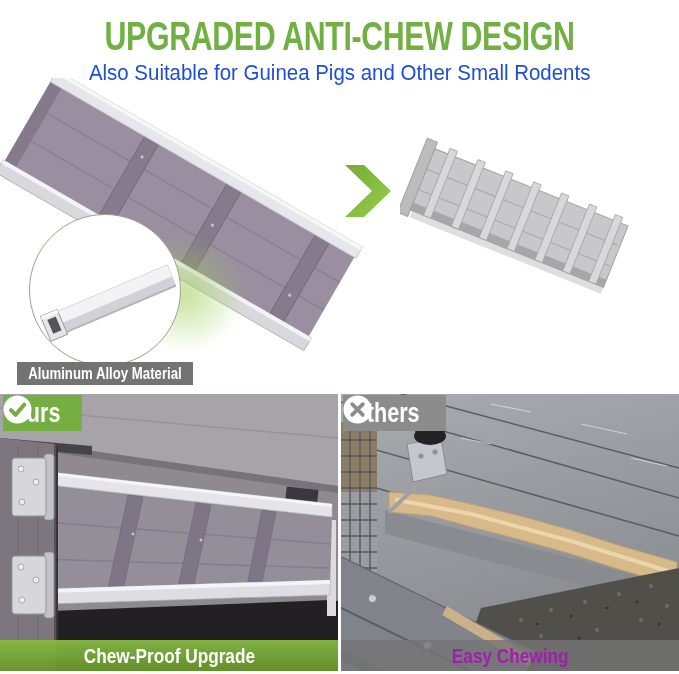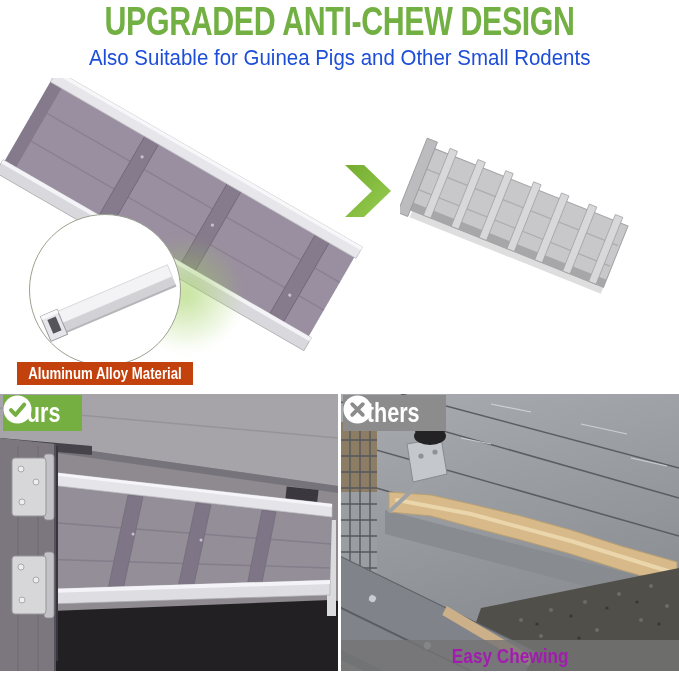--- a/index.html
+++ b/index.html
@@ -3,33 +3,33 @@
 <meta charset="utf-8">
 <style>
   html,body{margin:0;padding:0;background:#fff;}
   .page{position:relative;width:679px;height:674px;background:#fff;overflow:hidden;
         font-family:"Liberation Sans","DejaVu Sans",sans-serif;}
   .cond{display:inline-block;transform:scaleX(var(--sx,.85));transform-origin:center center;white-space:nowrap;}
   .cond.left{transform-origin:left center;}
 
   
   .header{position:absolute;left:0;top:0;width:679px;text-align:center;}
-  .title{margin:0;padding-top:1px;font-size:41px;line-height:40px;font-weight:bold;
+  .title{margin:0;padding-top:16px;font-size:41px;line-height:40px;font-weight:bold;
          letter-spacing:-.5px;color:#72B043;}
   .subtitle{margin:0;margin-top:4px;font-size:22px;line-height:25px;font-weight:400;color:#1d4ed8;}
 
   
   .svg-abs{position:absolute;}
   .glow{position:absolute;left:128px;top:236px;width:116px;height:116px;z-index:2;
         background:radial-gradient(closest-side,rgba(158,207,90,.6),rgba(158,207,90,0));
         filter:blur(4px);}
   .callout-circle{position:absolute;left:29px;top:214px;width:152px;height:152px;z-index:3;
         background:#fff;border:1.5px solid #9BA18E;border-radius:50%;box-sizing:border-box;overflow:hidden;}
   .callout-label{position:absolute;left:17px;top:362px;width:176px;height:23px;z-index:4;
-        background:#c2410c;color:#fff;font-size:16.5px;font-weight:bold;line-height:23px;
+        background:#737373;color:#fff;font-size:16.5px;font-weight:bold;line-height:23px;
         display:flex;align-items:center;justify-content:center;}
 
   
   .panel{position:absolute;top:394px;width:338px;height:277px;overflow:hidden;}
   .panel.ours{left:0;}
   .panel.others{left:341px;}
   .panel svg{position:absolute;left:0;top:0;}
   .tag{position:absolute;top:1px;height:36px;display:flex;align-items:center;gap:7px;
        padding:0 9px 0 7px;z-index:5;}
   .tag.g{left:3px;background:#75AF41;}
@@ -183,20 +183,23 @@
         <circle cx="22" cy="206" r="3" fill="#EDEDEF" stroke="#9A9A9E" stroke-width="0.8"></circle>
       </g>
     </svg>
     <div class="tag g">
       <span class="tag-text cond left" style="--sx:.8">Ours</span>
       <svg width="29" height="29" viewBox="0 0 29 29">
         <circle cx="14.5" cy="14.5" r="14" fill="#fff"></circle>
         <path d="M8 15.2 L12.6 19.8 L21.2 9.6" fill="none" stroke="#75AF41" stroke-width="4" stroke-linecap="round" stroke-linejoin="round"></path>
       </svg>
     </div>
+    <figcaption class="caption g">
+      <span class="cond" style="--sx:.82">Chew-Proof Upgrade</span>
+    </figcaption>
   </figure>
 
   <figure class="panel others" style="margin:0">
     <svg width="338" height="277" viewBox="0 0 338 277">
       <defs>
         <linearGradient id="wg" x1="0" y1="0" x2="0.3" y2="1">
           <stop offset="0" stop-color="#A8ACB0"></stop>
             <stop offset="1" stop-color="#878B8F"></stop>
         </linearGradient>
       </defs>

